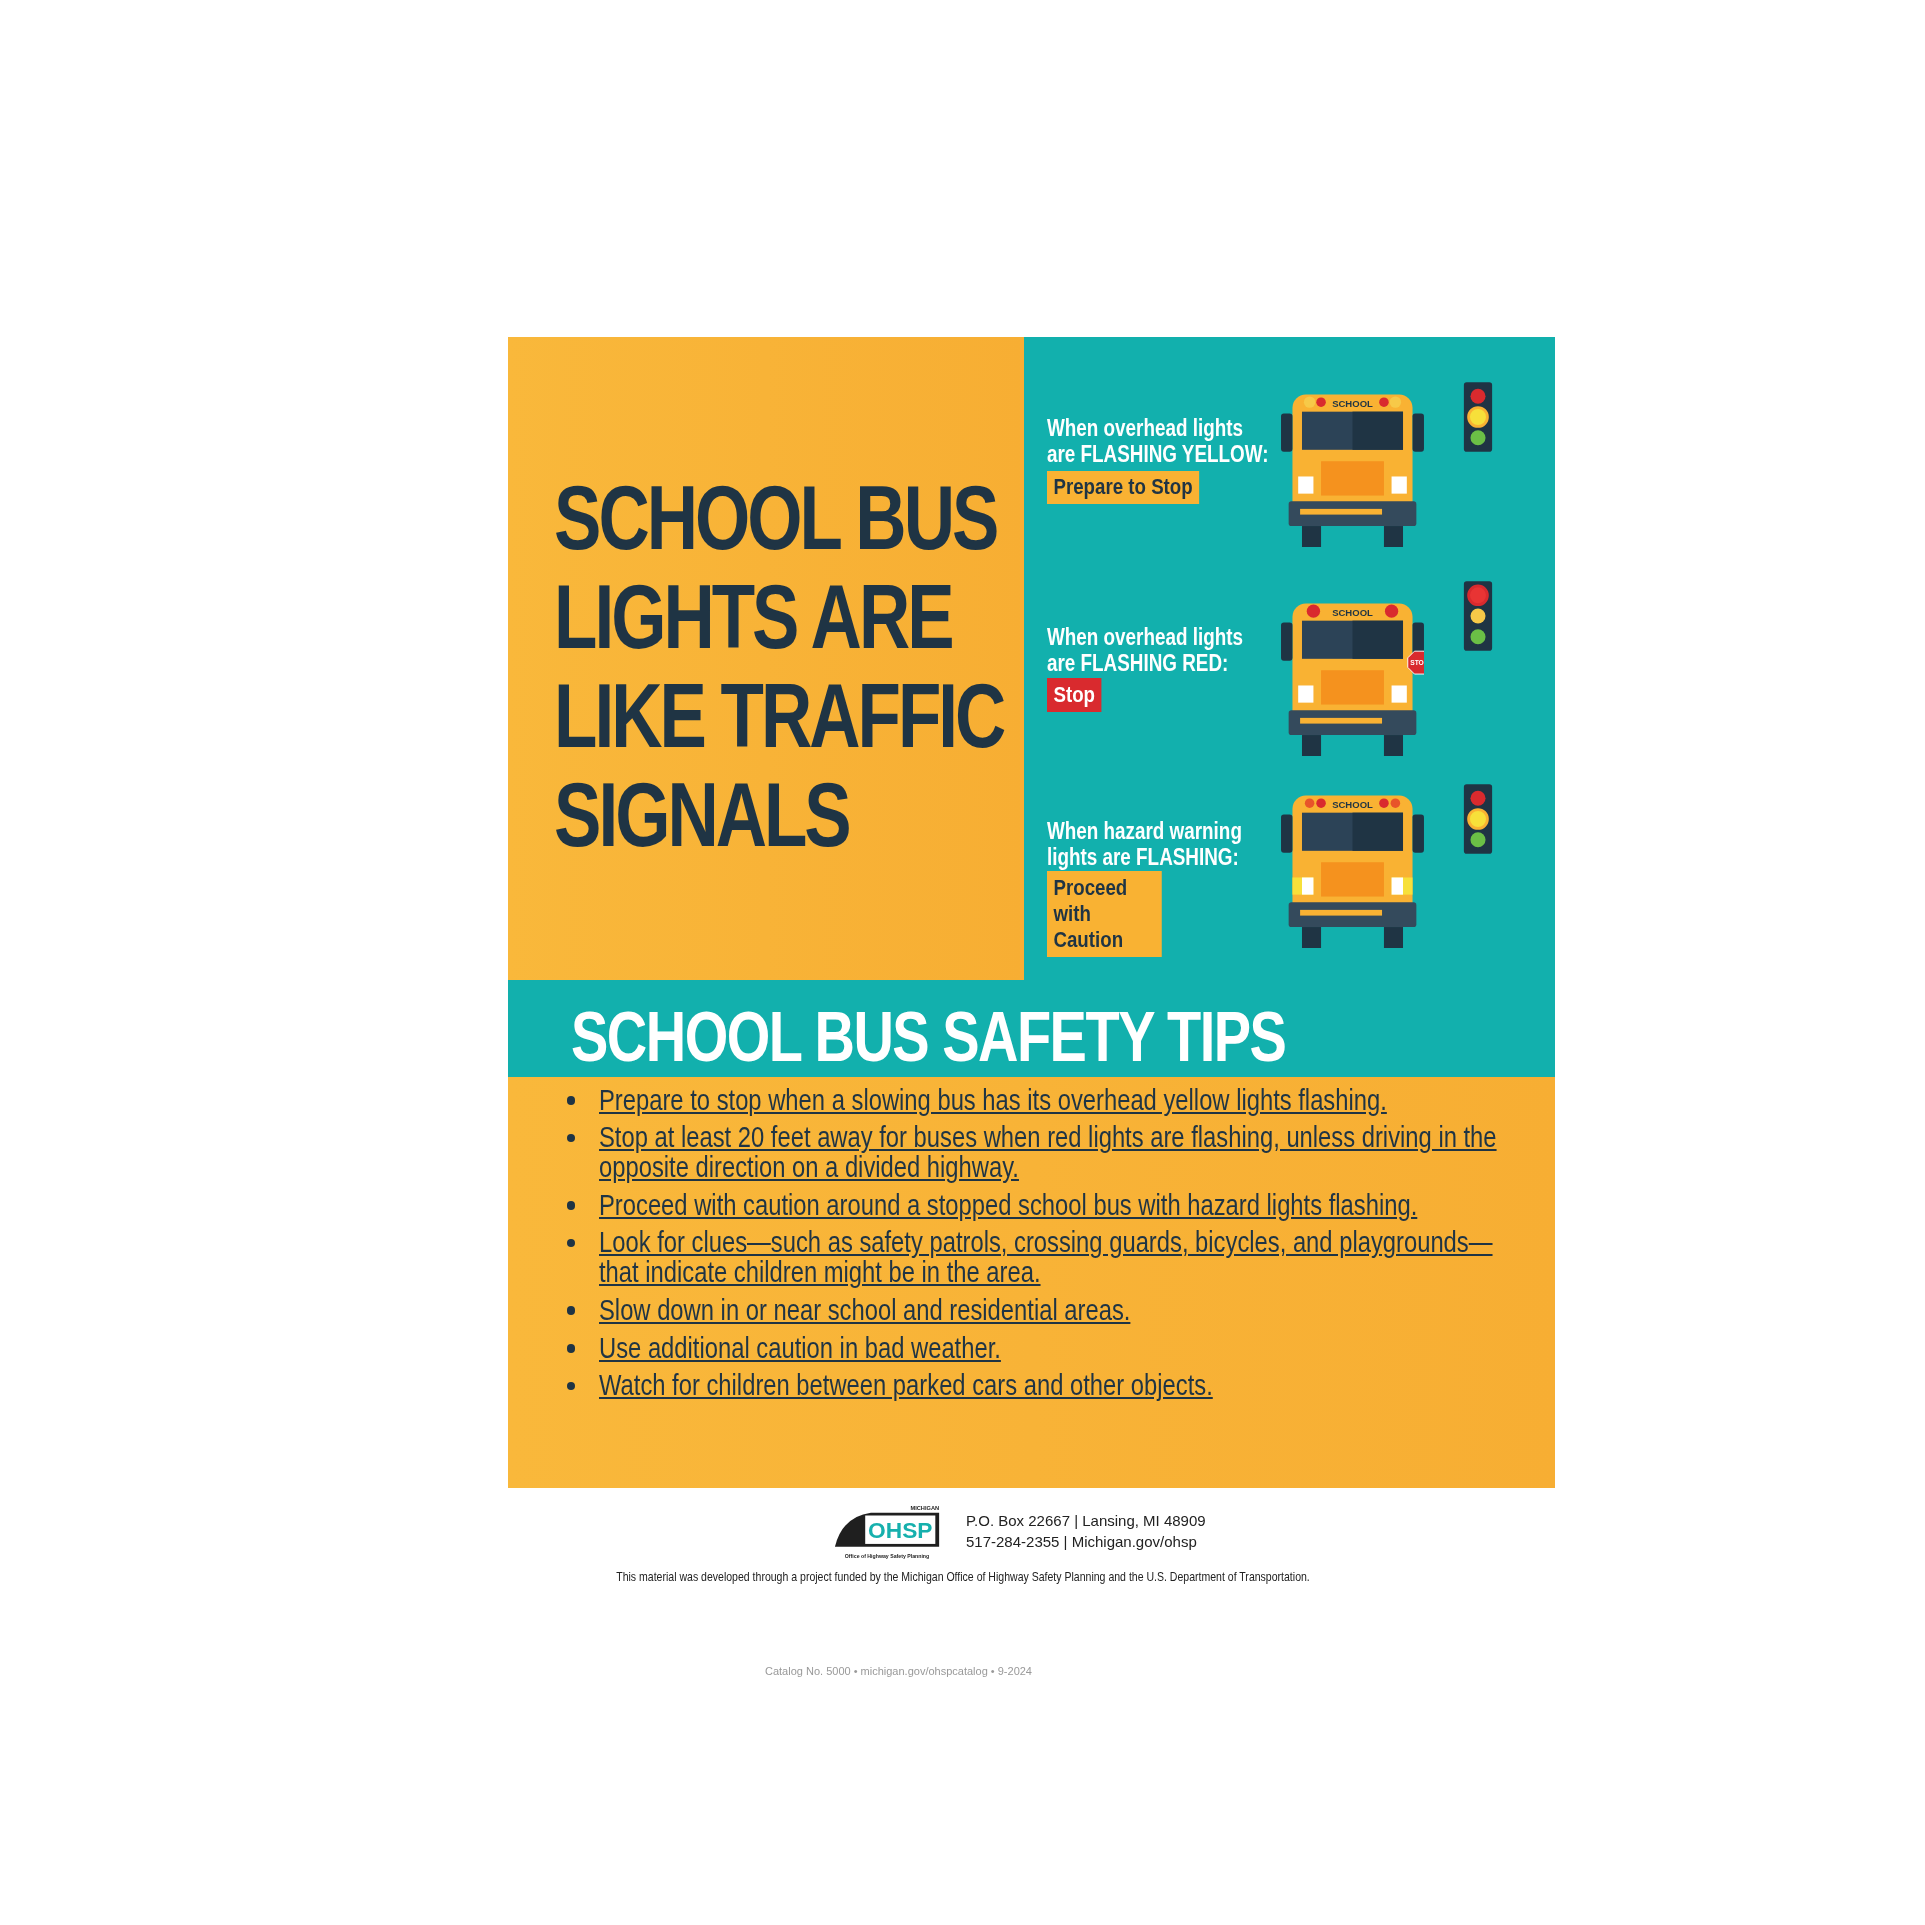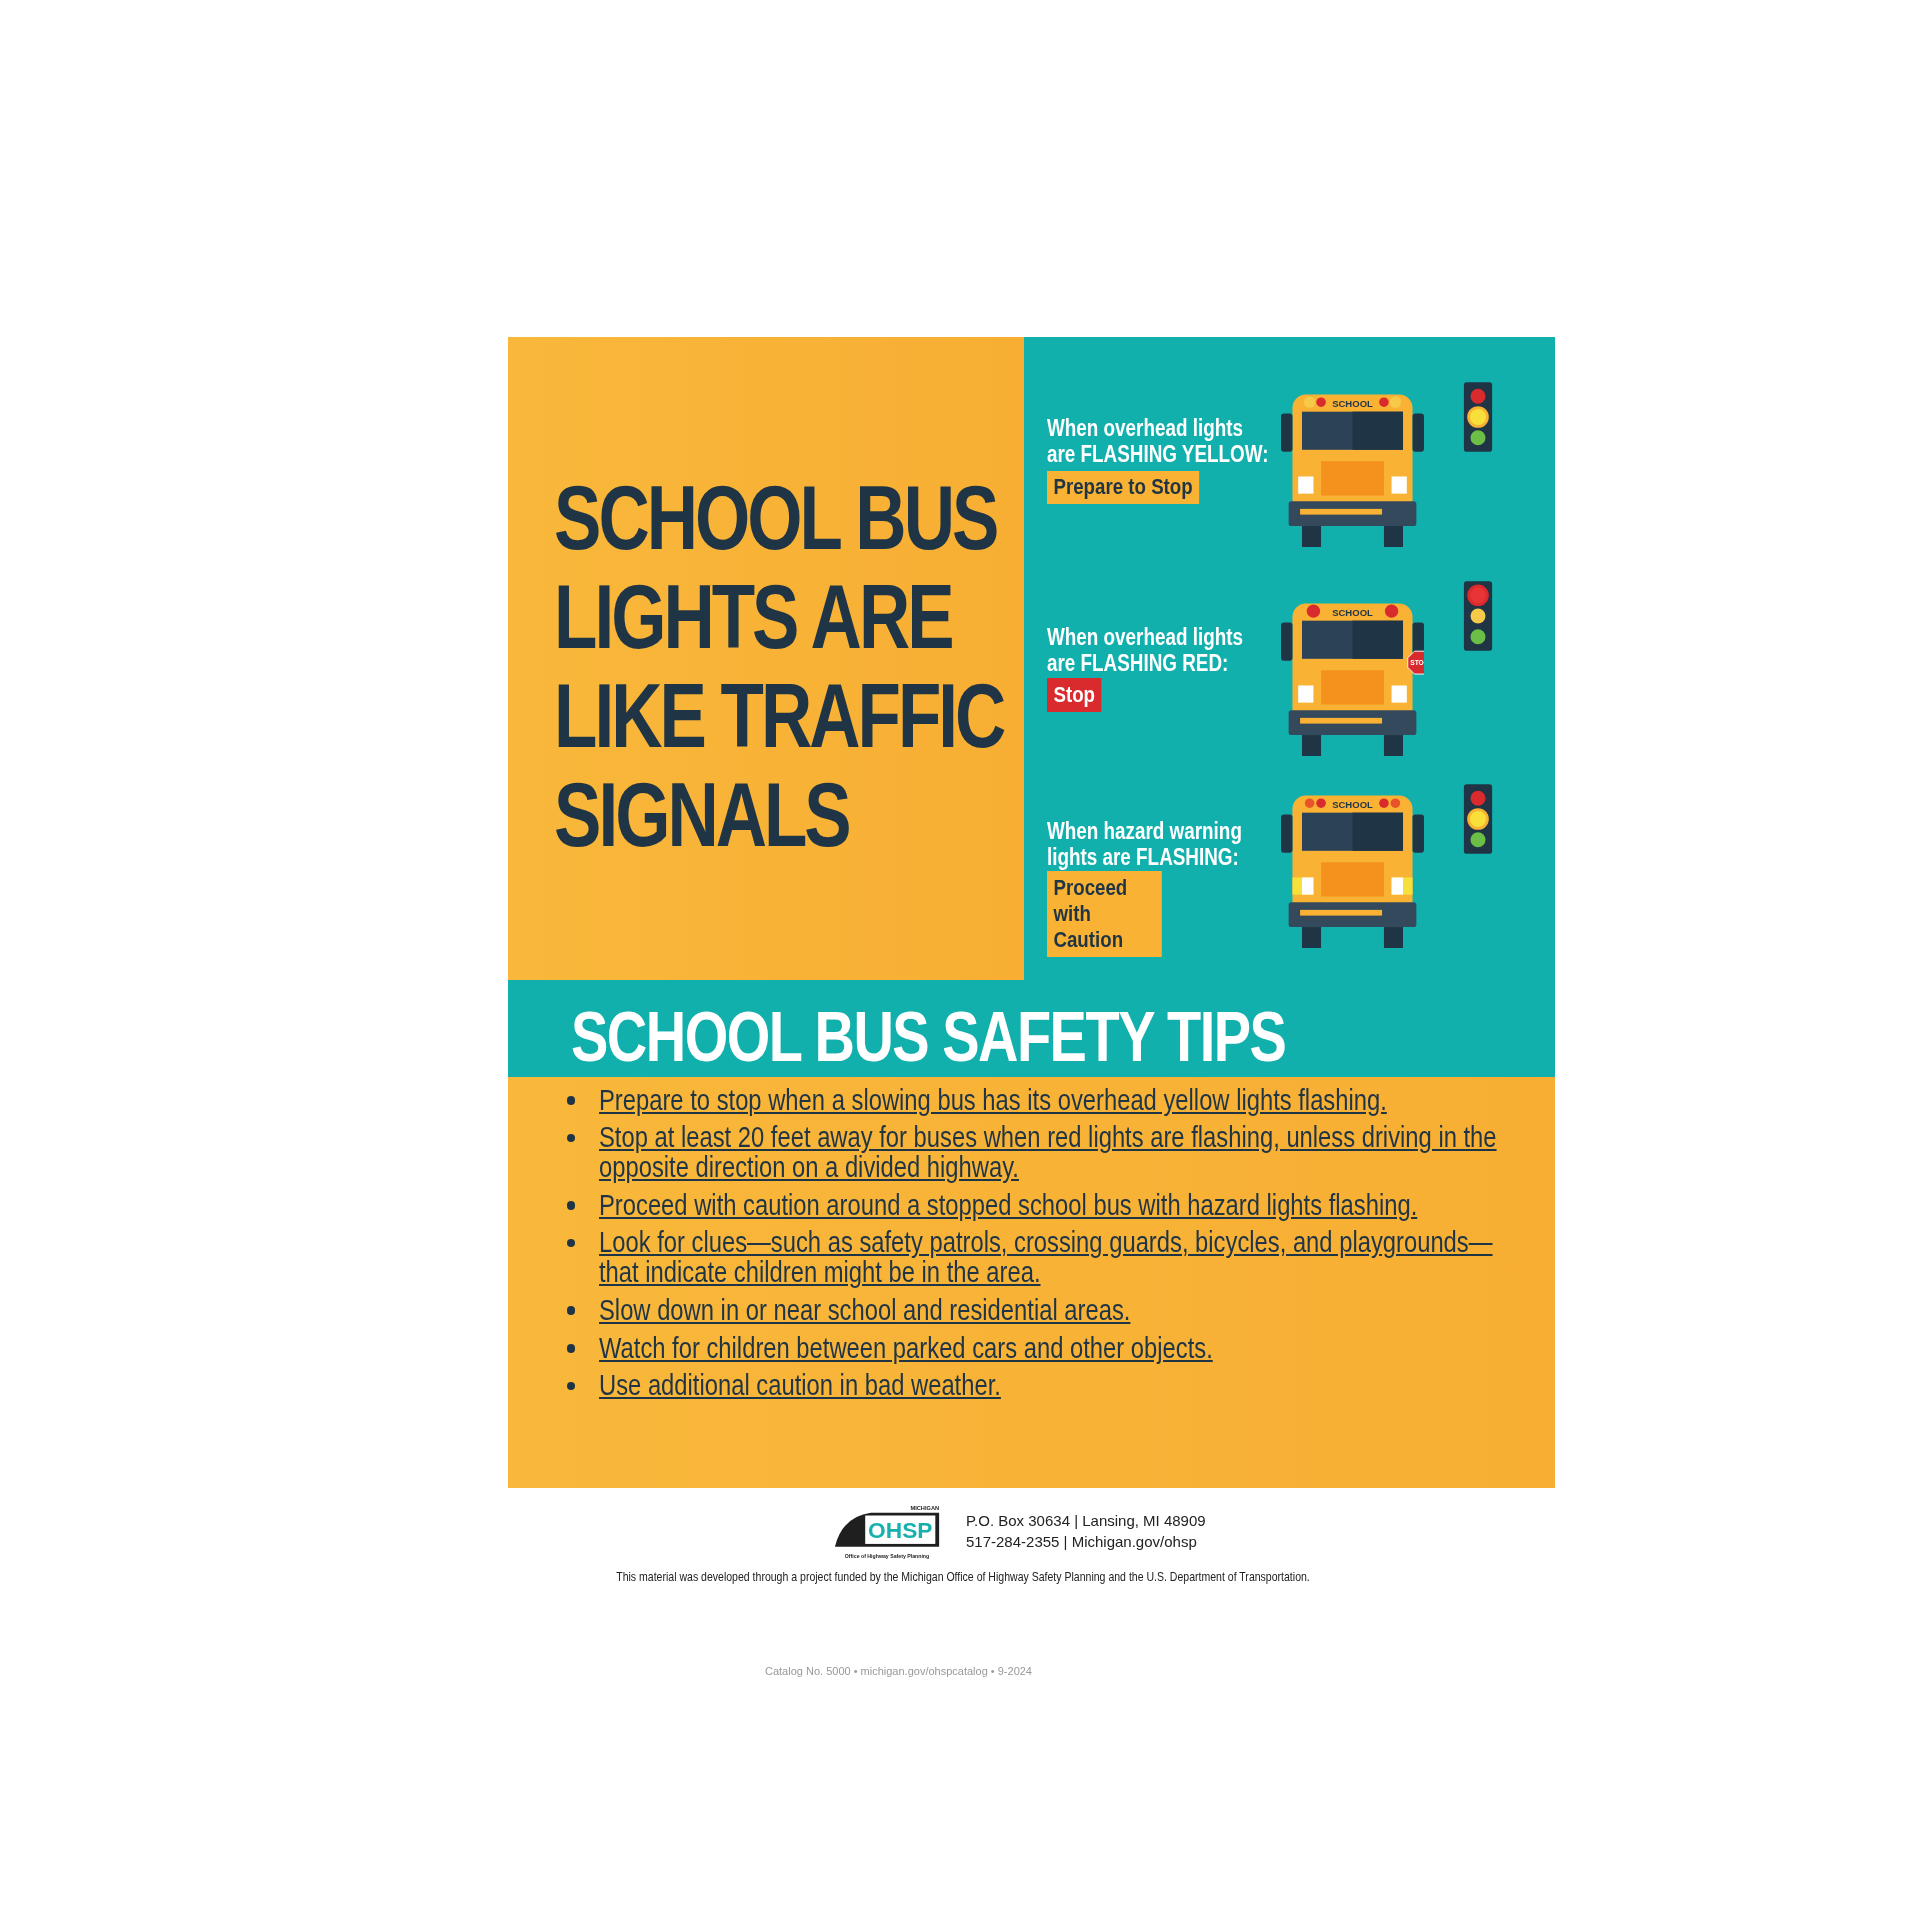--- a/index.html
+++ b/index.html
@@ -159,35 +159,35 @@
       <li>
           <span class="txt">Proceed with caution around a stopped school bus with hazard lights flashing.</span>
         </li>
       <li>
           <span class="txt">Look for clues—such as safety patrols, crossing guards, bicycles, and playgrounds—that indicate children might be in the area.</span>
         </li>
       <li>
           <span class="txt">Slow down in or near school and residential areas.</span>
         </li>
       <li>
-          <span class="txt">Watch for children between parked cars and other objects.</span>
+          <span class="txt">Use additional caution in bad weather.</span>
         </li>
       <li>
-          <span class="txt">Use additional caution in bad weather.</span>
+          <span class="txt">Watch for children between parked cars and other objects.</span>
         </li>
     </ul>
   </div>
 </div>
 
 <svg class="logo" viewBox="0 0 114 64">
   <text x="112" y="7" font-size="6" font-weight="bold" text-anchor="end" fill="#1f1f1f" font-family="Liberation Sans, sans-serif">MICHIGAN</text>
   <path d="M2 46 Q10 14 40 10 L112 10 L112 46 Z" fill="#1f1f1f"></path>
   <rect x="34" y="13" width="74" height="30" fill="#ffffff"></rect>
   <text x="71" y="37" font-size="24" font-weight="bold" text-anchor="middle" fill="#16b0ad" font-family="Liberation Sans, sans-serif">OHSP</text>
   <text x="57" y="58" font-size="5.5" font-weight="bold" text-anchor="middle" fill="#1f1f1f" font-family="Liberation Sans, sans-serif">Office of Highway Safety Planning</text>
 </svg>
 <div class="addr">
-  <div>P.O. Box 30634 | Lansing, MI 48909</div>
+  <div>P.O. Box 22667 | Lansing, MI 48909</div>
   <div>517-284-2355 | Michigan.gov/ohsp</div>
 </div>
 <div class="fund">This material was developed through a project funded by the Michigan Office of Highway Safety Planning and the U.S. Department of Transportation.</div>
 <div class="catalog">Catalog No. 5000 • michigan.gov/ohspcatalog • 9-2024</div>
 
 
 </body></html>

